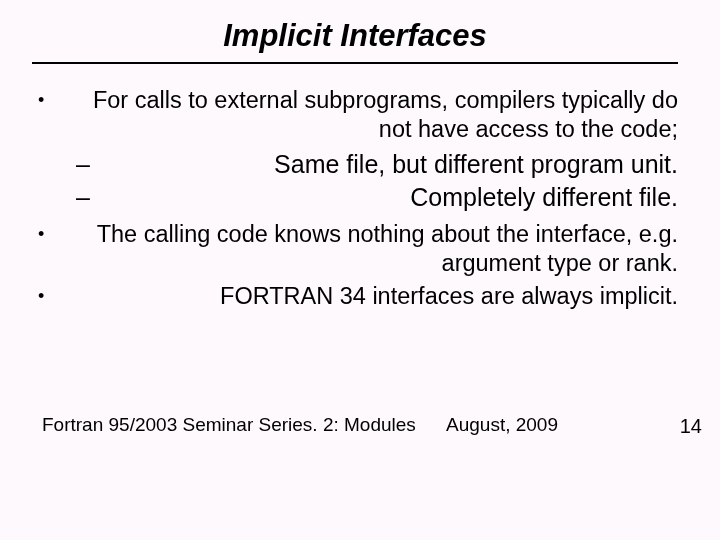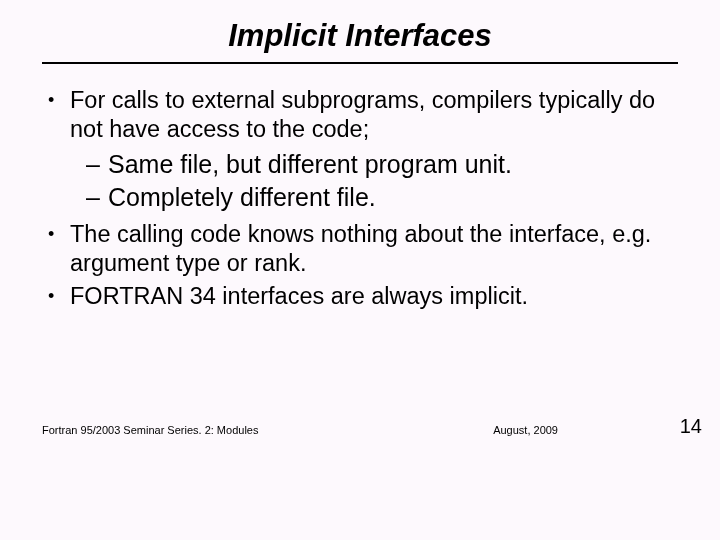--- a/index.html
+++ b/index.html
@@ -6,21 +6,21 @@
   html, body { width: 720px; height: 540px; }
   body {
     background: #fdf9fd;
     font-family: Arial, Helvetica, sans-serif;
     color: #000;
     position: relative;
   }
   .slide {
     width: 720px;
     height: 452px;
-    padding: 18px 42px 0 42px;
+    padding: 18px 42px 0 32px;
     position: relative;
   }
   .title {
     font-style: italic;
     font-size: 31px;
     text-align: center;
     padding-bottom: 8px;
     margin: 0 30px;
   }
   .rule {
@@ -28,20 +28,21 @@
     border-top: 2px solid #000;
     margin: 0 0 22px 0;
   }
   .content {
     font-size: 23.5px;
     line-height: 1.22;
   }
   ul.main {
     list-style: none;
     padding-left: 0;
+    text-align: right;
   }
   ul.main > li {
     position: relative;
     padding-left: 28px;
     margin-bottom: 4px;
   }
   ul.main > li::before {
     content: "•";
     position: absolute;
     left: 6px;
@@ -65,21 +66,21 @@
     position: absolute;
     left: 0;
     top: 0;
   }
   .italic { font-style: italic; }
   .footer {
     position: absolute;
     bottom: 16px;
     left: 42px;
     right: 42px;
-    font-size: 11px;
+    font-size: 19px;
     display: flex;
     justify-content: space-between;
     align-items: baseline;
     gap: 20px;
   }
   .footer .fdate { margin-right: 120px; }
   .pagenum {
     position: absolute;
     right: 18px;
     bottom: 14px;

